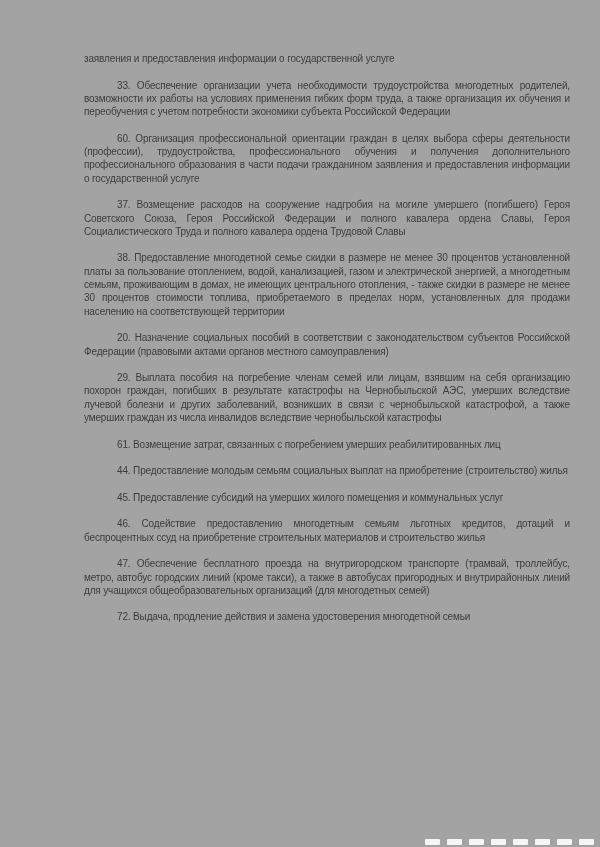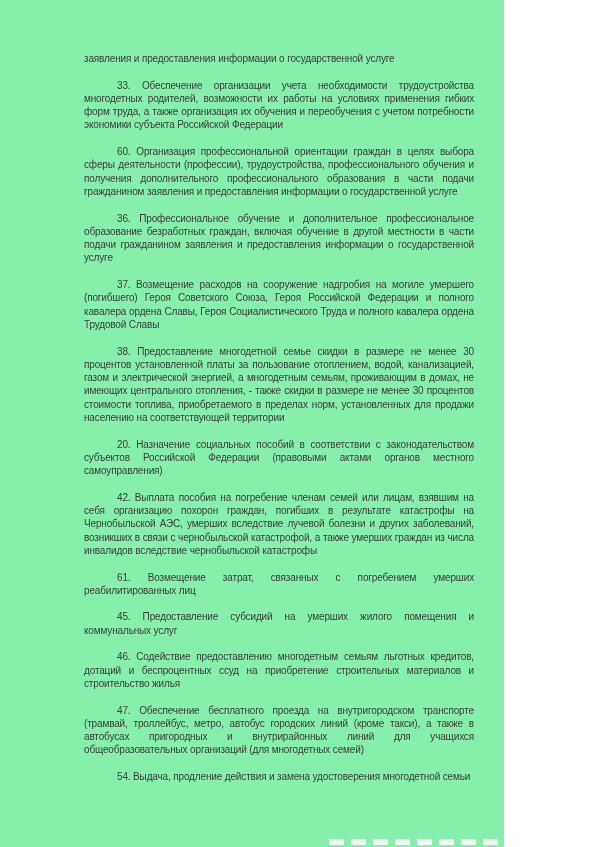--- a/index.html
+++ b/index.html
@@ -2,24 +2,24 @@
 <html><head>
 <meta charset="utf-8">
 <style>
   html, body {
     margin: 0;
     padding: 0;
     background: #ffffff;
   }
   .page {
     position: relative;
-    width: 504px;
+    width: 600px;
     height: 847px;
     box-sizing: border-box;
-    background: #86efac;
+    background: #a3a3a3;
     padding: 52px 30px 0 84px;
     overflow: hidden;
     font-family: "Liberation Sans", "DejaVu Sans", sans-serif;
     font-size: 10px;
     line-height: 13.3px;
     letter-spacing: -0.15px;
     color: #3c3c3c;
   }
   .para {
     margin: 13.3px 0 0 0;
@@ -49,30 +49,30 @@
 </style>
 </head>
 <body>
 
 <div class="page">
   <p class="para continuation">заявления и предоставления информации о государственной услуге</p>
 
   <div>
       <p class="para"><span>33. </span><span>Обеспечение организации учета необходимости трудоустройства многодетных родителей, возможности их работы на условиях применения гибких форм труда, а также организация их обучения и переобучения с учетом потребности экономики субъекта Российской Федерации</span></p>
       <p class="para"><span>60. </span><span>Организация профессиональной ориентации граждан в целях выбора сферы деятельности (профессии), трудоустройства, профессионального обучения и получения дополнительного профессионального образования в части подачи гражданином заявления и предоставления информации о государственной услуге</span></p>
-      <p class="para"><span>36. </span><span>Профессиональное обучение и дополнительное профессиональное образование безработных граждан, включая обучение в другой местности в части подачи гражданином заявления и предоставления информации о государственной услуге</span></p>
       <p class="para"><span>37. </span><span>Возмещение расходов на сооружение надгробия на могиле умершего (погибшего) Героя Советского Союза, Героя Российской Федерации и полного кавалера ордена Славы, Героя Социалистического Труда и полного кавалера ордена Трудовой Славы</span></p>
       <p class="para"><span>38. </span><span>Предоставление многодетной семье скидки в размере не менее 30 процентов установленной платы за пользование отоплением, водой, канализацией, газом и электрической энергией, а многодетным семьям, проживающим в домах, не имеющих центрального отопления, - также скидки в размере не менее 30 процентов стоимости топлива, приобретаемого в пределах норм, установленных для продажи населению на соответствующей территории</span></p>
       <p class="para"><span>20. </span><span>Назначение социальных пособий в соответствии с законодательством субъектов Российской Федерации (правовыми актами органов местного самоуправления)</span></p>
-      <p class="para"><span>42. </span><span>Выплата пособия на погребение членам семей или лицам, взявшим на себя организацию похорон граждан, погибших в результате катастрофы на Чернобыльской АЭС, умерших вследствие лучевой болезни и других заболеваний, возникших в связи с чернобыльской катастрофой, а также умерших граждан из числа инвалидов вследствие чернобыльской катастрофы</span></p>
+      <p class="para"><span>29. </span><span>Выплата пособия на погребение членам семей или лицам, взявшим на себя организацию похорон граждан, погибших в результате катастрофы на Чернобыльской АЭС, умерших вследствие лучевой болезни и других заболеваний, возникших в связи с чернобыльской катастрофой, а также умерших граждан из числа инвалидов вследствие чернобыльской катастрофы</span></p>
       <p class="para"><span>61. </span><span>Возмещение затрат, связанных с погребением умерших реабилитированных лиц</span></p>
+      <p class="para"><span>44. </span><span>Предоставление молодым семьям социальных выплат на приобретение (строительство) жилья</span></p>
       <p class="para"><span>45. </span><span>Предоставление субсидий на умерших жилого помещения и коммунальных услуг</span></p>
       <p class="para"><span>46. </span><span>Содействие предоставлению многодетным семьям льготных кредитов, дотаций и беспроцентных ссуд на приобретение строительных материалов и строительство жилья</span></p>
       <p class="para"><span>47. </span><span>Обеспечение бесплатного проезда на внутригородском транспорте (трамвай, троллейбус, метро, автобус городских линий (кроме такси), а также в автобусах пригородных и внутрирайонных линий для учащихся общеобразовательных организаций (для многодетных семей)</span></p>
-      <p class="para"><span>54. </span><span>Выдача, продление действия и замена удостоверения многодетной семьи</span></p>
+      <p class="para"><span>72. </span><span>Выдача, продление действия и замена удостоверения многодетной семьи</span></p>
     </div>
 
   <div class="footer-watermark">
       <span class="wm-block"></span>
       <span class="wm-block"></span>
       <span class="wm-block"></span>
       <span class="wm-block"></span>
       <span class="wm-block"></span>
       <span class="wm-block"></span>
       <span class="wm-block"></span>

